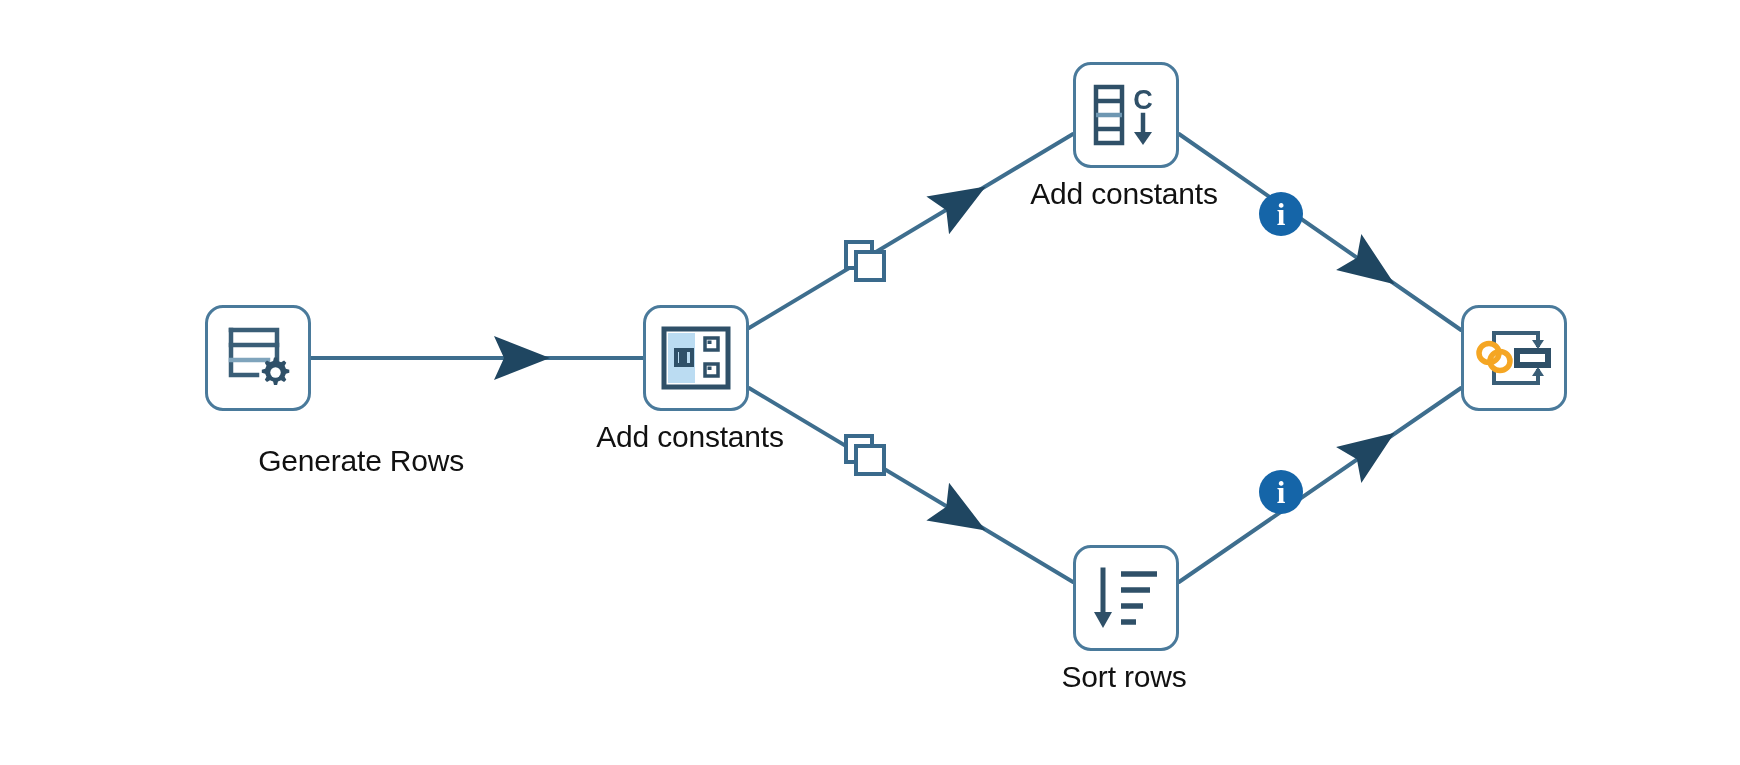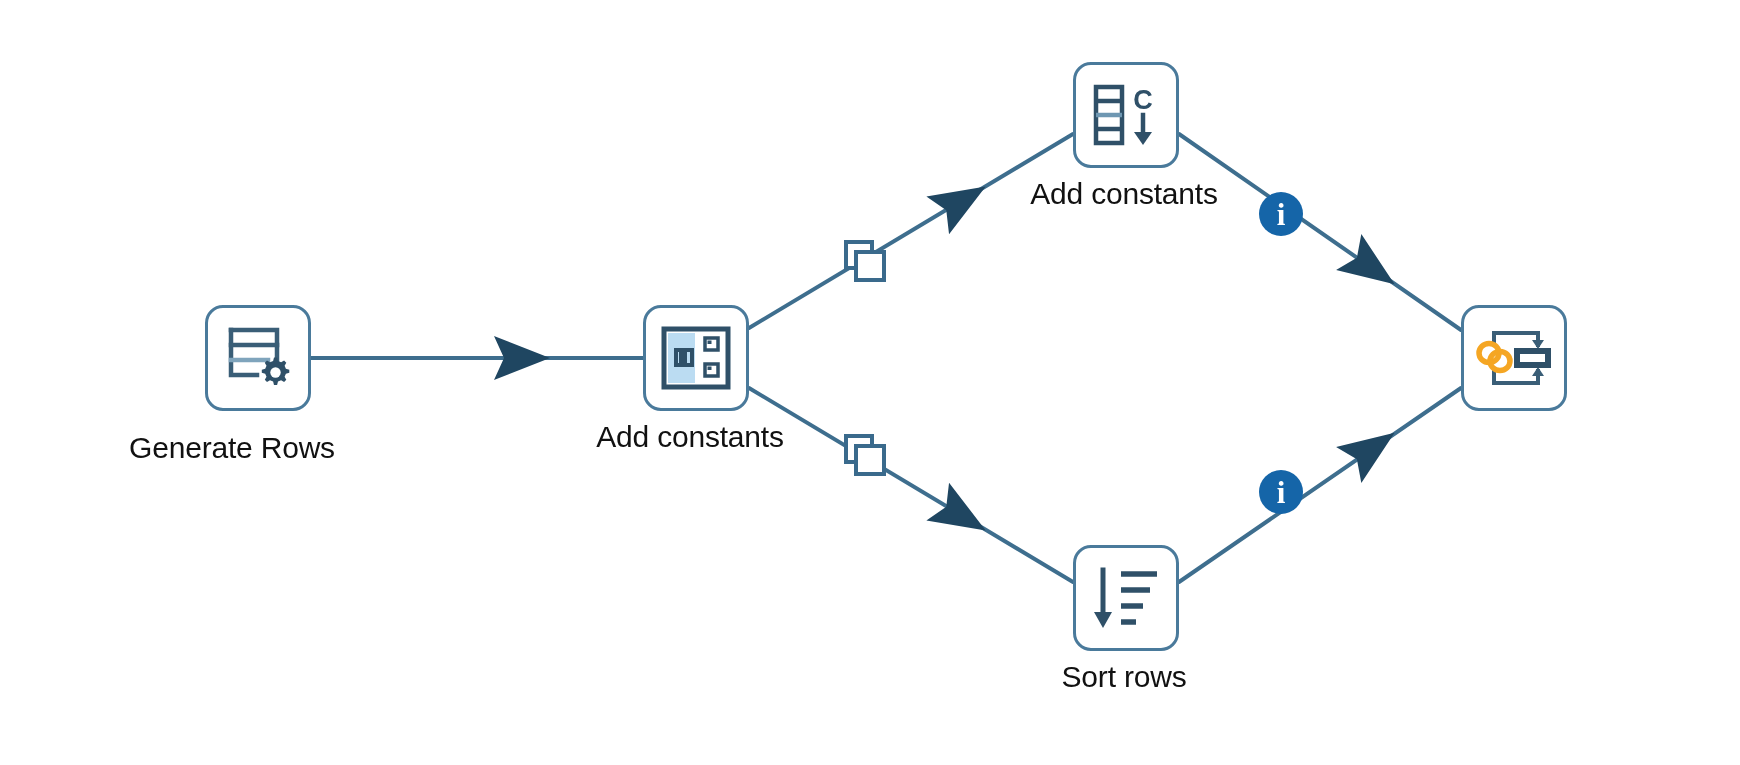--- a/index.html
+++ b/index.html
@@ -101,21 +101,21 @@
         <path d="M 10 9 L 10 54 L 36 54"></path>
         <path d="M 10 24 L 56 24"></path>
         <path d="M 10 39 L 47 39" stroke="#7FA4BC"></path>
       </g>
       <g fill="#2F5068">
         <path d="M 53 36.5 l 3.1 0 l 0.9 3.4 l 3.1 1.3 l 3.0 -1.7 l 2.2 2.2 l -1.7 3.0 l 1.3 3.1 l 3.4 0.9 l 0 3.1 l -3.4 0.9 l -1.3 3.1 l 1.7 3.0 l -2.2 2.2 l -3.0 -1.7 l -3.1 1.3 l -0.9 3.4 l -3.1 0 l -0.9 -3.4 l -3.1 -1.3 l -3.0 1.7 l -2.2 -2.2 l 1.7 -3.0 l -1.3 -3.1 l -3.4 -0.9 l 0 -3.1 l 3.4 -0.9 l 1.3 -3.1 l -1.7 -3.0 l 2.2 -2.2 l 3.0 1.7 l 3.1 -1.3 Z"></path>
         <circle cx="54.5" cy="51.5" r="5.2" fill="#ffffff"></circle>
       </g>
     </svg>
   </div>
-  <div class="node-label" style="left:0; top:431px; width:464px;">Generate Rows</div>
+  <div class="node-label" style="left:0; top:444px; width:464px;text-align:right;">Generate Rows</div>
 
   <div class="node" style="left:643px; top:305px;">
     <svg width="70" height="64" viewBox="0 0 70 64">
       <rect x="3" y="3" width="64" height="58" fill="#ffffff" stroke="#2F5068" stroke-width="5"></rect>
       <rect x="7" y="7" width="27" height="50" fill="#BBDCF2"></rect>
       <g fill="none" stroke="#2F5068" stroke-width="4">
         <rect x="15" y="24" width="5" height="15"></rect>
         <rect x="24" y="24" width="7" height="15"></rect>
       </g>
       <g fill="none" stroke="#2F5068" stroke-width="3.5">

